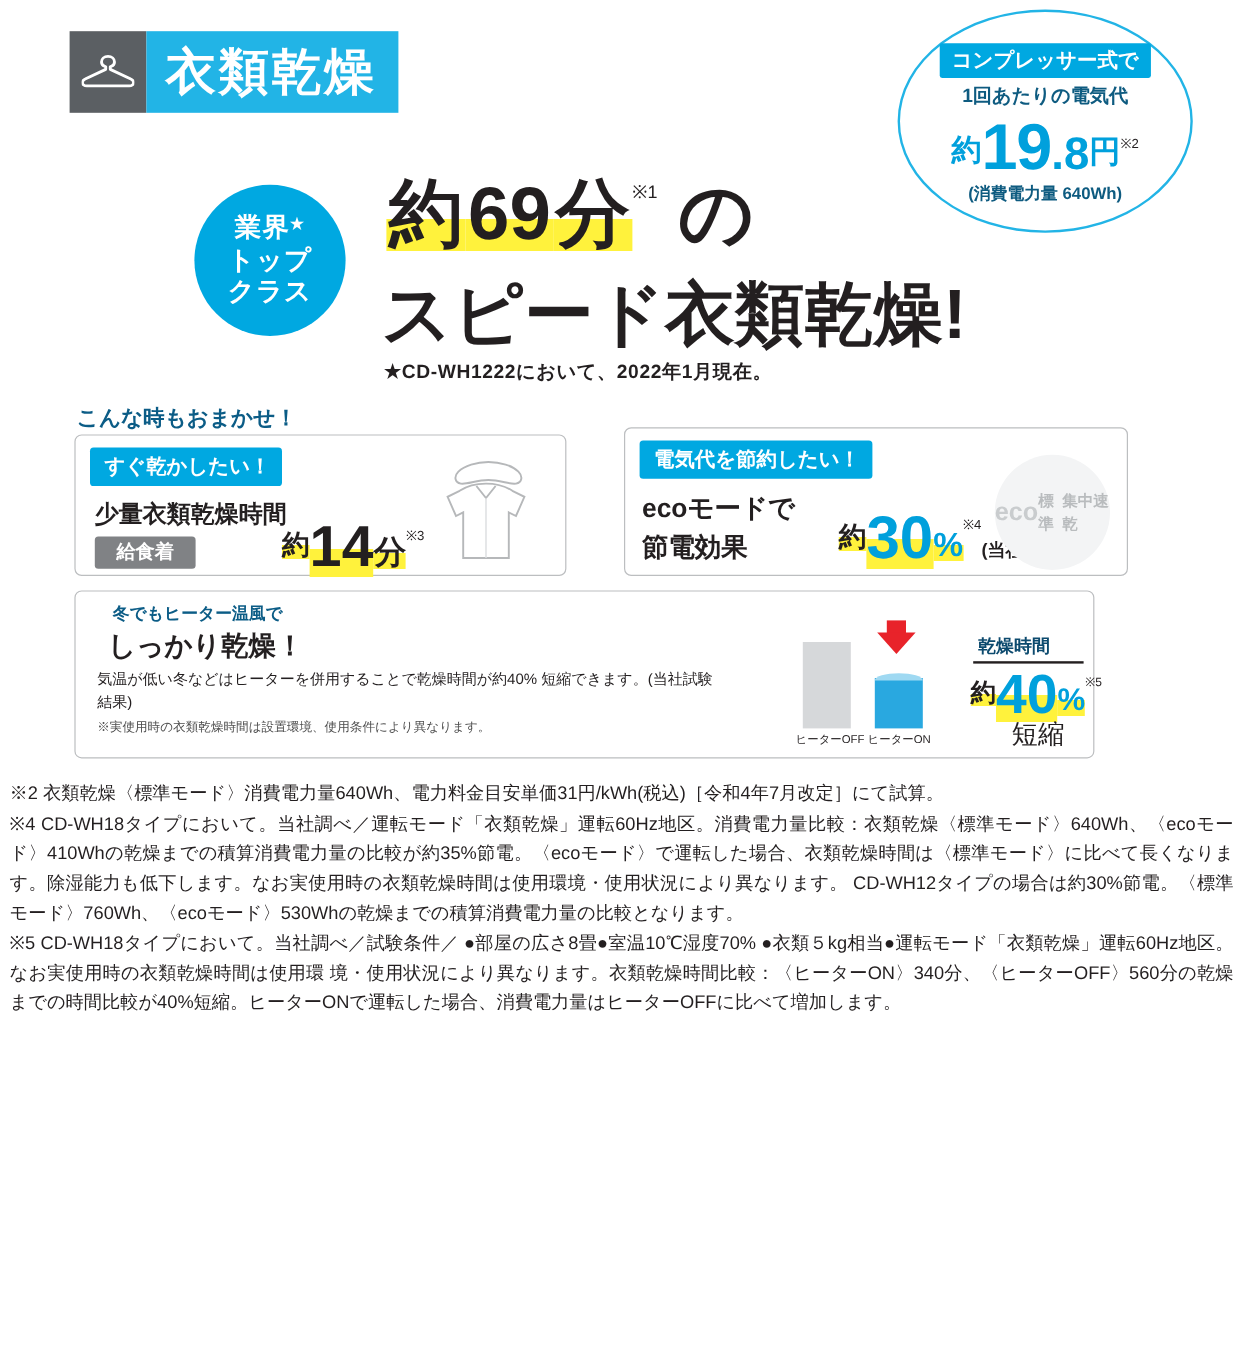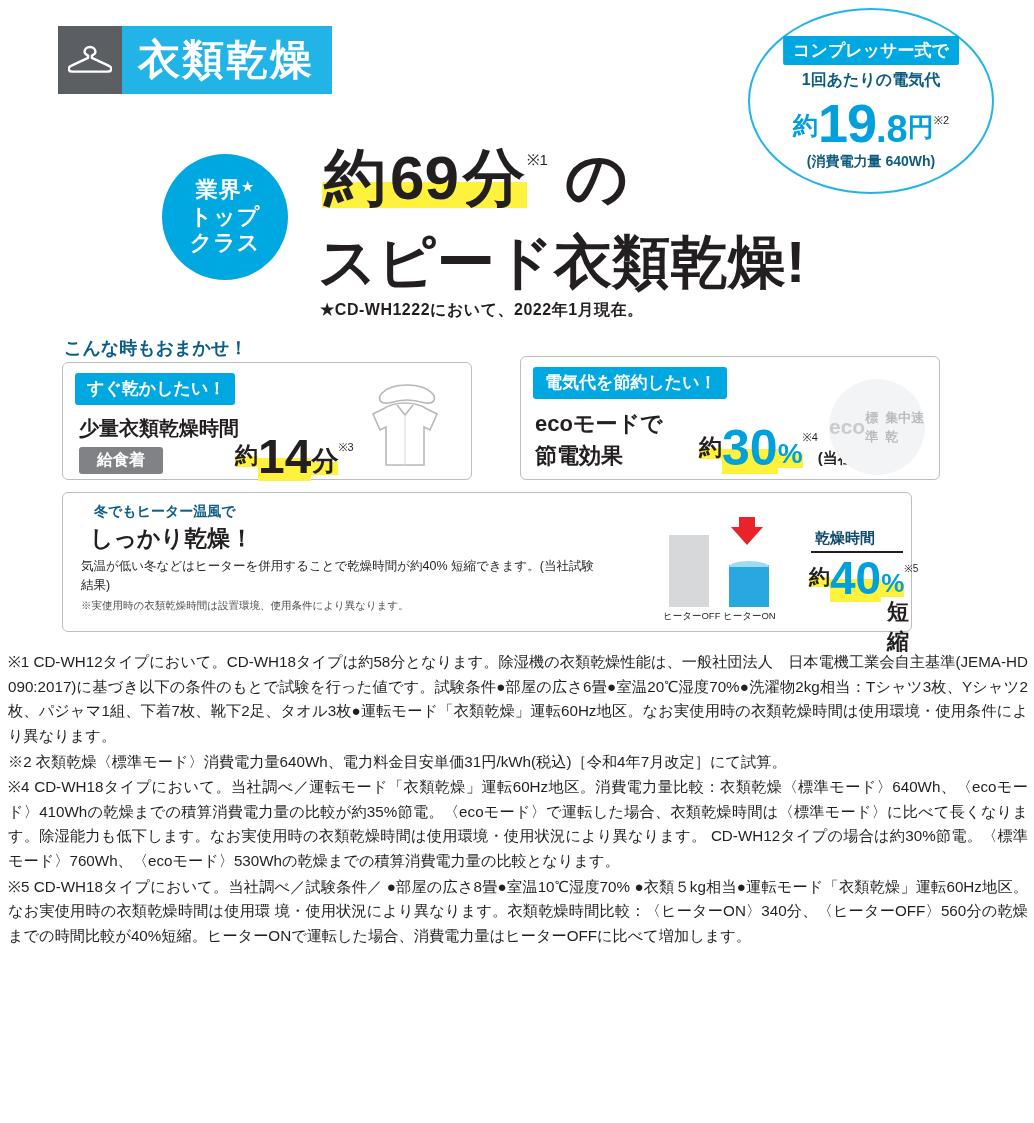--- a/index.html
+++ b/index.html
@@ -187,21 +187,21 @@
   .arrow-down { position: absolute; left: 68px; top: 2px; width: 0; height: 0;
     border-left: 16px solid transparent; border-right: 16px solid transparent; border-top: 18px solid #e8232a; }
   .arrow-stem { position: absolute; left: 76px; top: -8px; width: 16px; height: 14px; background: #e8232a; }
   .pc-kanso { position: absolute; left: 752px; top: 36px; font-size: 15px; font-weight: bold; color: #0c4a6e; }
   .pc-kanso-line { position: absolute; left: 748px; top: 58px; width: 92px; height: 2px; background: #231f20; }
   .pc-num { position: absolute; left: 746px; top: 58px; white-space: nowrap; font-weight: bold; }
   .pc-num .yaku { font-size: 21px; vertical-align: 10px; }
   .pc-num .num { font-size: 46px; color: #00a0dc; }
   .pc-num .unit { font-size: 26px; color: #00a0dc; vertical-align: 2px; }
   .pc-num .sup { font-size: 10px; vertical-align: 22px; font-weight: normal; color: #231f20; }
-  .pc-tan { position: absolute; left: 824px; top: 104px; font-size: 22px; font-weight: bold; color: #231f20; }
+  .pc-tan { position: absolute; left: 780px; top: 104px; font-size: 22px; font-weight: normal; color: #231f20; }
 
   
   .notes {
     position: absolute; left: 8px; top: 650px; width: 1020px;
     font-size: 15.2px; line-height: 1.62; color: #231f20;
     text-align: justify;
   }
   .notes p { margin: 0 0 1px 0; }
 </style>
 </head>
@@ -290,19 +290,18 @@
     </div>
     <div class="pc-kanso">乾燥時間</div>
     <div class="pc-kanso-line"></div>
     <div class="pc-num">
       <span class="yaku hl-yellow">約</span><span class="num hl-yellow">40</span><span class="unit hl-yellow">%</span><span class="sup">※5</span>
     </div>
     <div class="pc-tan">短縮</div>
   </div>
 
   <div class="notes">
-    <p>※1 CD-WH12タイプにおいて。CD-WH18タイプは約58分となります。除湿機の衣類乾燥性能は、一般社団法人　日本電機工業会自主基準(JEMA-HD 090:2017)に基づき以下の条件のもとで試験を行った値です。試験条件●部屋の広さ6畳●室温20℃湿度70%●洗濯物2kg相当：Tシャツ3枚、Yシャツ2枚、パジャマ1組、下着7枚、靴下2足、タオル3枚●運転モード「衣類乾燥」運転60Hz地区。なお実使用時の衣類乾燥時間は使用環境・使用条件により異なります。</p>
     <p>※2 衣類乾燥〈標準モード〉消費電力量640Wh、電力料金目安単価31円/kWh(税込)［令和4年7月改定］にて試算。</p>
     <p>※4 CD-WH18タイプにおいて。当社調べ／運転モード「衣類乾燥」運転60Hz地区。消費電力量比較：衣類乾燥〈標準モード〉640Wh、〈ecoモード〉410Whの乾燥までの積算消費電力量の比較が約35%節電。〈ecoモード〉で運転した場合、衣類乾燥時間は〈標準モード〉に比べて長くなります。除湿能力も低下します。なお実使用時の衣類乾燥時間は使用環境・使用状況により異なります。 CD-WH12タイプの場合は約30%節電。〈標準モード〉760Wh、〈ecoモード〉530Whの乾燥までの積算消費電力量の比較となります。</p>
     <p>※5 CD-WH18タイプにおいて。当社調べ／試験条件／ ●部屋の広さ8畳●室温10℃湿度70% ●衣類５kg相当●運転モード「衣類乾燥」運転60Hz地区。なお実使用時の衣類乾燥時間は使用環 境・使用状況により異なります。衣類乾燥時間比較：〈ヒーターON〉340分、〈ヒーターOFF〉560分の乾燥までの時間比較が40%短縮。ヒーターONで運転した場合、消費電力量はヒーターOFFに比べて増加します。</p>
   </div>
 
 </div>
 
 </body></html>

